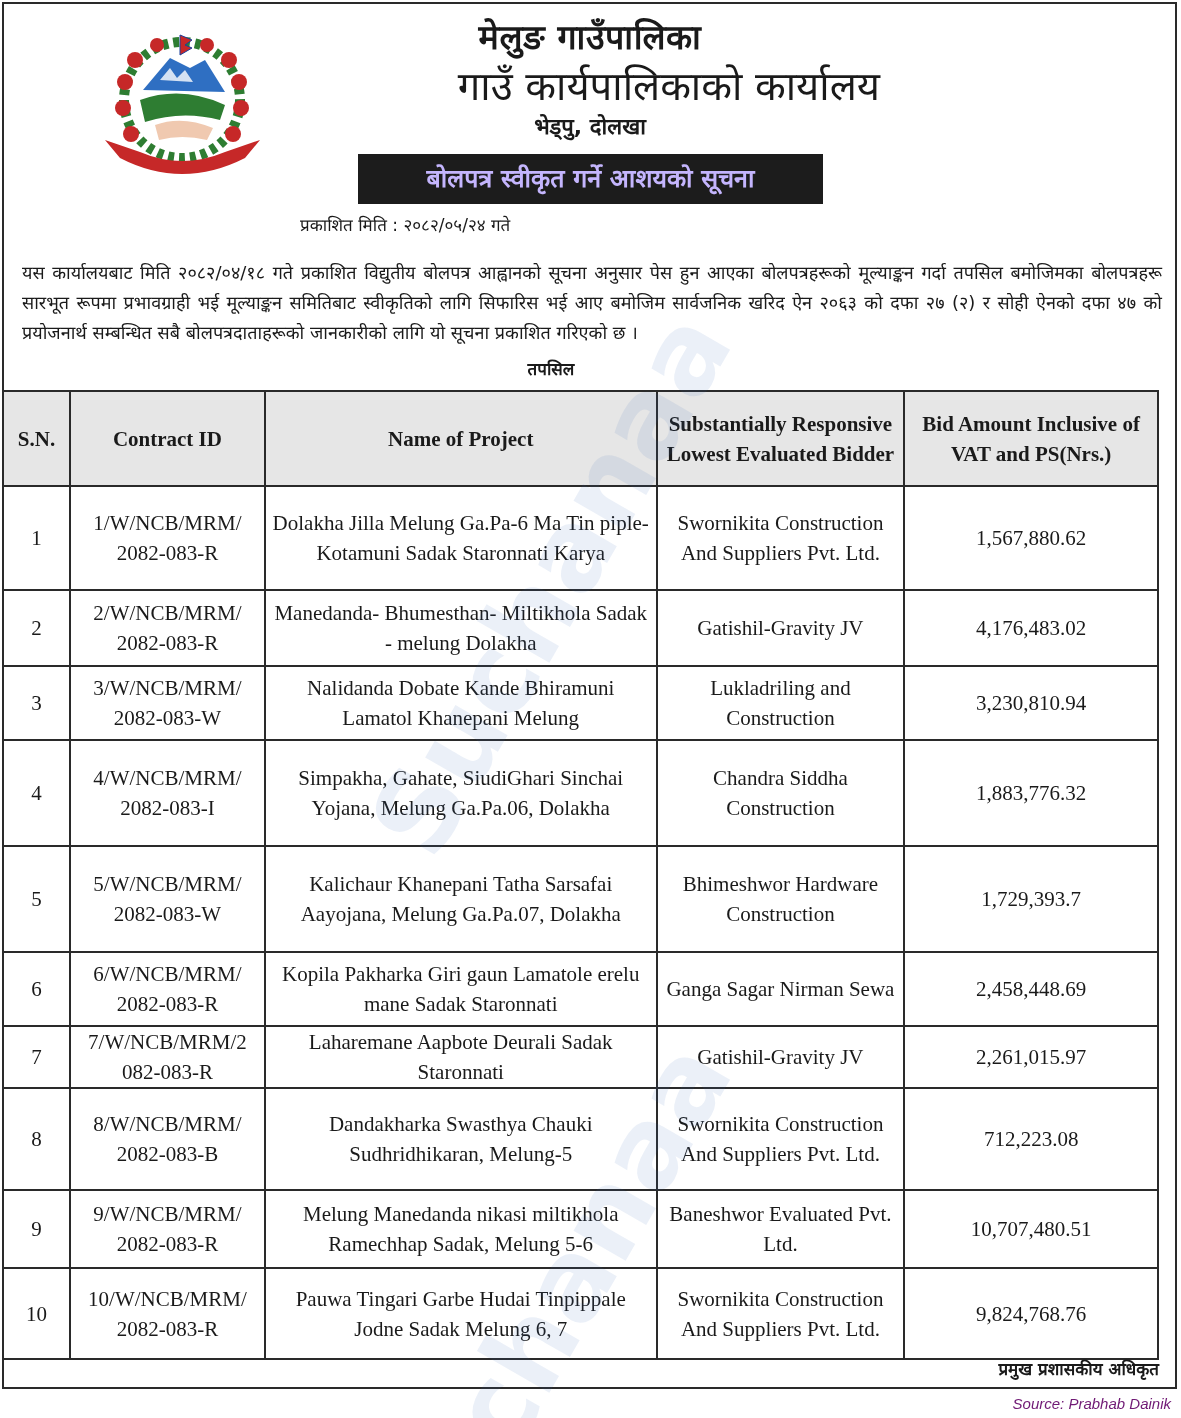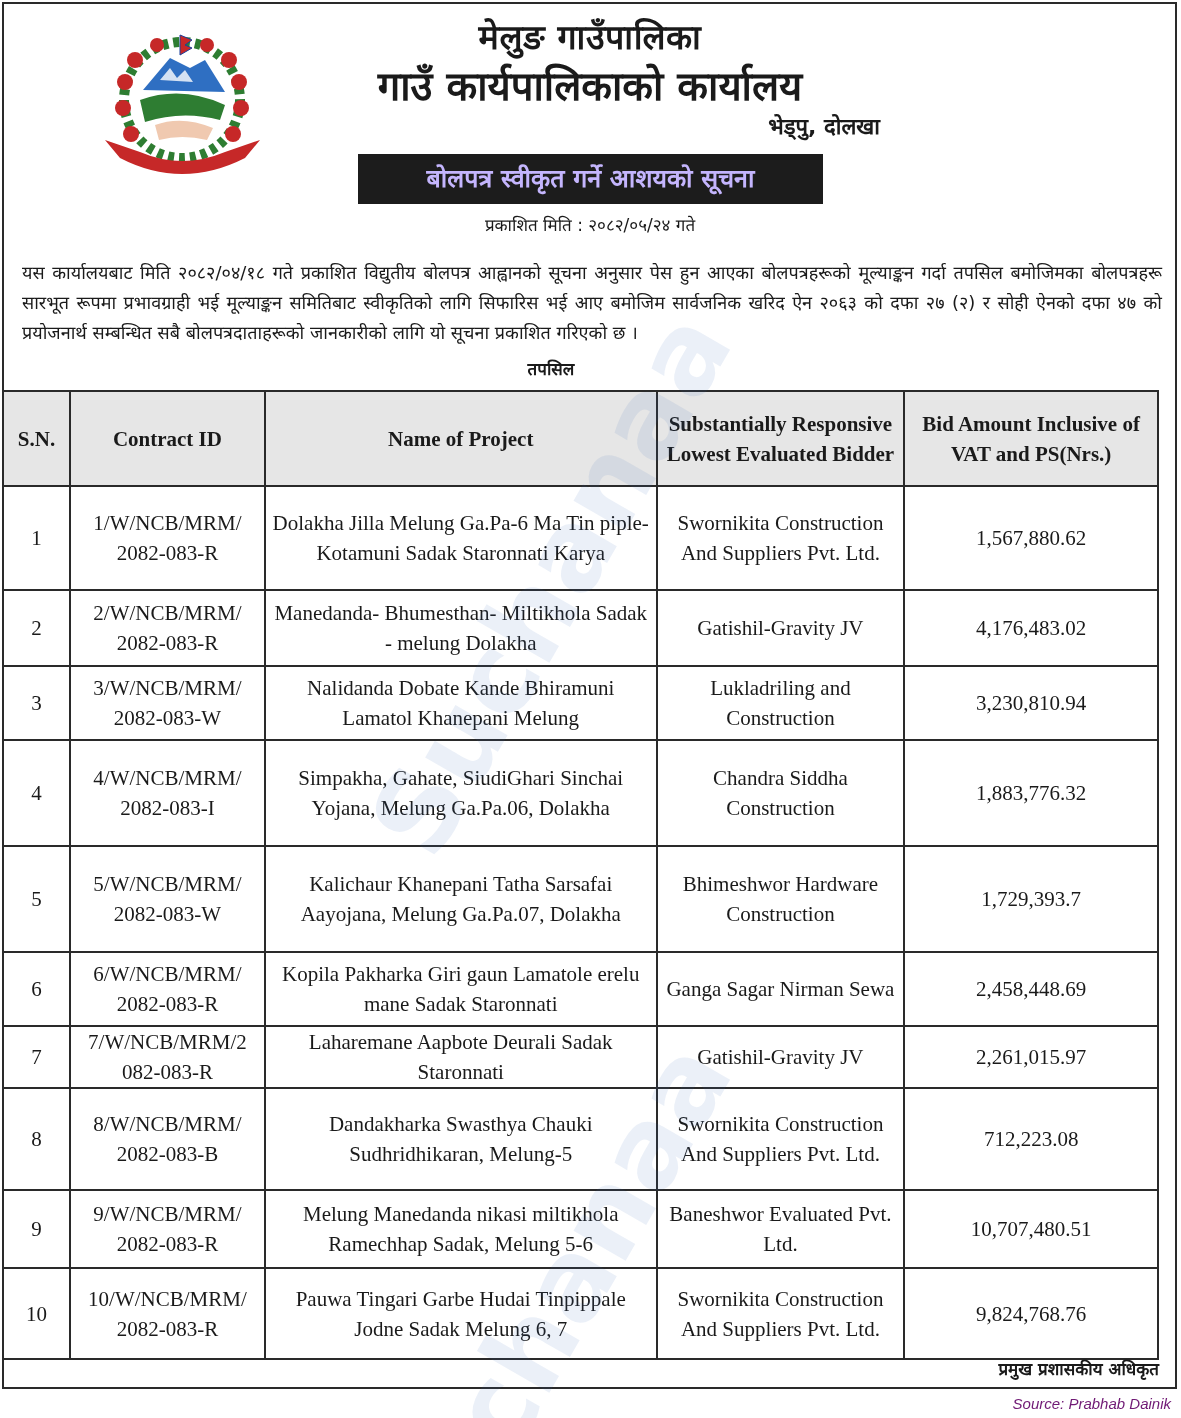--- a/index.html
+++ b/index.html
@@ -9,29 +9,29 @@
   .frame {
     position: absolute; left: 2px; top: 2px; width: 1175px; height: 1387px;
     border: 2px solid #2a2a2a; background: #fff;
   }
 
   
   .emblem { position: absolute; left: 95px; top: 30px; width: 175px; height: 150px; }
 
   .title-block { position: absolute; left: 300px; top: 14px; width: 580px; text-align: center; }
   .title-1 { font-family: "DejaVu Sans", sans-serif; font-weight: bold; font-size: 34px; line-height: 46px; letter-spacing: 0.5px; }
-  .title-2 { font-family: "DejaVu Sans", sans-serif; font-weight: bold; font-size: 40px; line-height: 52px; }
-  .title-3 { font-family: "DejaVu Sans", sans-serif; font-weight: bold; font-size: 22px; line-height: 30px; text-align: right; }
+  .title-2 { font-family: "DejaVu Sans", sans-serif; font-weight: normal; font-size: 40px; line-height: 52px; text-align: right; }
+  .title-3 { font-family: "DejaVu Sans", sans-serif; font-weight: bold; font-size: 22px; line-height: 30px; }
 
   .notice-banner {
     position: absolute; left: 358px; top: 154px; width: 465px; height: 50px;
     background: #1c1c1c; color: #c4b5fd; text-align: center;
     font-family: "DejaVu Sans", sans-serif; font-weight: bold; font-size: 25px; line-height: 50px;
   }
-  .published { position: absolute; left: 300px; top: 212px; width: 580px; text-align: center;
+  .published { position: absolute; left: 300px; top: 212px; width: 580px; text-align: left;
     font-family: "DejaVu Sans", sans-serif; font-size: 17px; line-height: 26px; }
 
   .body-text {
     position: absolute; left: 22px; top: 258px; width: 1140px;
     font-family: "DejaVu Sans", sans-serif; font-size: 18px; line-height: 30px;
     text-align: justify; text-align-last: left;
   }
   .tapasil { position: absolute; left: 0; top: 357px; width: 1076px; text-align: center;
     font-family: "DejaVu Sans", sans-serif; font-weight: bold; font-size: 17px; line-height: 24px; padding-left: 26px; }
 

